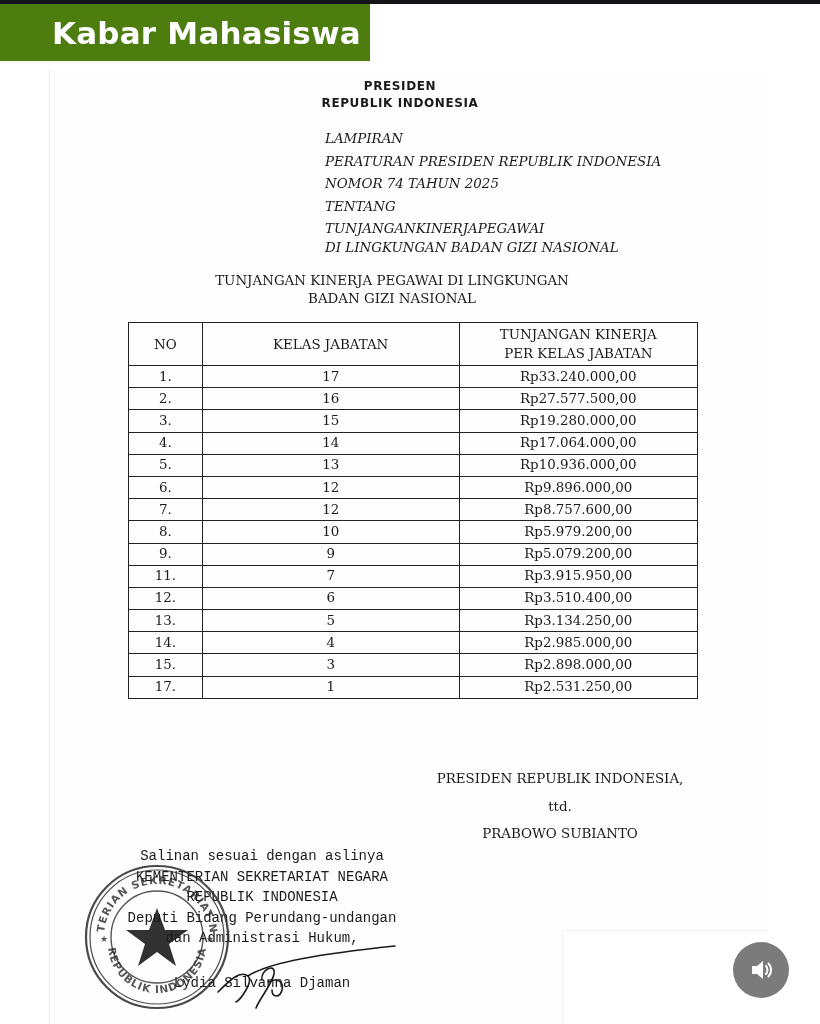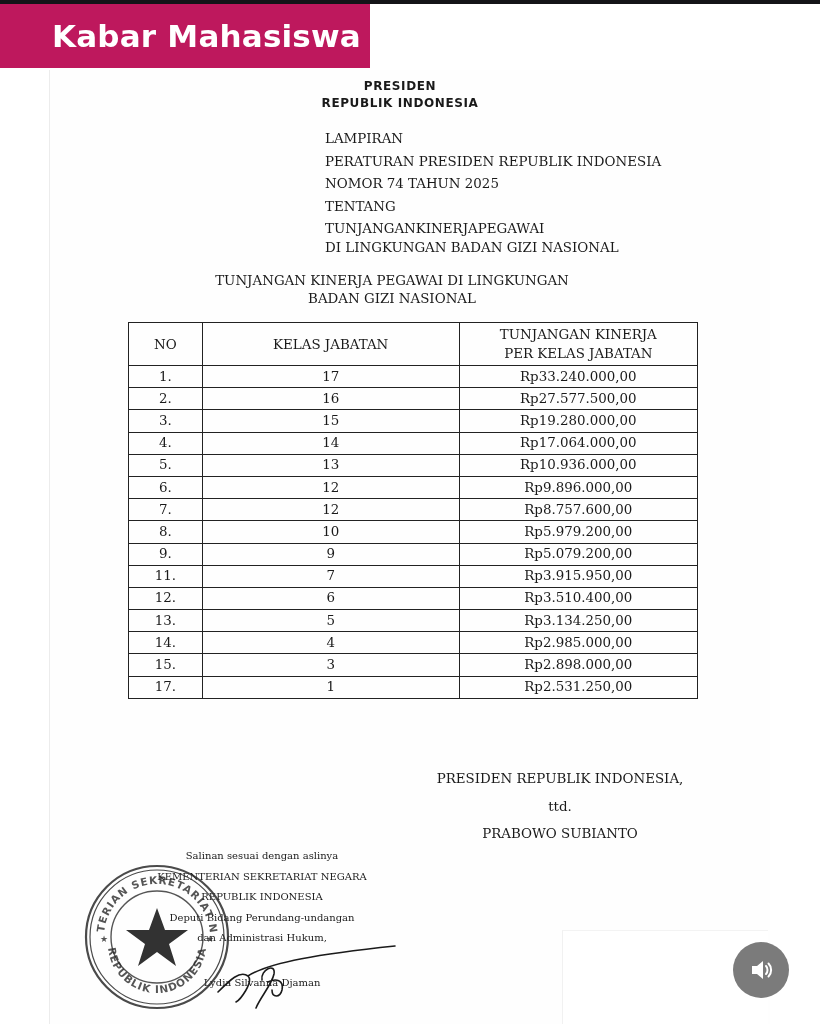--- a/index.html
+++ b/index.html
@@ -9,22 +9,22 @@
       background: #ffffff;
       position: relative;
       font-family: "DejaVu Serif", serif;
       color: #1a1a1a;
     }
     .top-strip {
       position: absolute; left: 0; top: 0; width: 820px; height: 4px;
       background: #141418;
     }
     .brand-banner {
-      position: absolute; left: 0; top: 4px; width: 370px; height: 64px;
-      background: #be185d;
+      position: absolute; left: 0; top: 4px; width: 370px; height: 57px;
+      background: #4d7c0f;
       display: flex; align-items: center;
     }
     .brand-title {
       margin-left: 52px;
       font-family: "DejaVu Sans", sans-serif;
       font-weight: bold;
       font-size: 31px;
       color: #ffffff;
       letter-spacing: 0.2px;
     }
@@ -37,21 +37,21 @@
       position: absolute; left: 300px; top: 78px; width: 200px;
       text-align: center;
       font-family: "DejaVu Sans", sans-serif;
       font-weight: bold;
       font-size: 12px;
       line-height: 17px;
       letter-spacing: 0.6px;
     }
     .lampiran {
       position: absolute; left: 325px; top: 128px; width: 380px;
-      font-size: 13.4px; line-height: 22.5px;
+      font-size: 13.4px; line-height: 22.5px; font-style: italic;
     }
     .lampiran .justified {
       display: flex; justify-content: flex-start;
     }
     .table-title {
       position: absolute; left: 152px; top: 272px; width: 480px;
       text-align: center;
       font-size: 13.4px; line-height: 18px;
     }
     table.allowance {
@@ -79,22 +79,23 @@
       position: absolute; left: 410px; top: 766px; width: 300px;
       text-align: center;
       font-size: 13.4px;
     }
     .sign-block .line1 { height: 26px; line-height: 26px; }
     .sign-block .line2 { height: 29px; line-height: 29px; }
     .sign-block .line3 { height: 26px; line-height: 26px; }
     .copy-block {
       position: absolute; left: 102px; top: 846px; width: 320px;
       text-align: center;
-      font-size: 10px; line-height: 20.5px;
+      font-size: 14px; line-height: 20.5px;
       z-index: 2;
+      font-family: Liberation Mono, monospace;
     }
     .copy-block .name-line { margin-top: 24px; }
     .stamp {
       position: absolute; left: 82px; top: 862px; width: 150px; height: 150px;
       z-index: 3;
       pointer-events: none;
     }
     .signature {
       position: absolute; left: 210px; top: 940px; width: 190px; height: 70px;
       z-index: 3;

